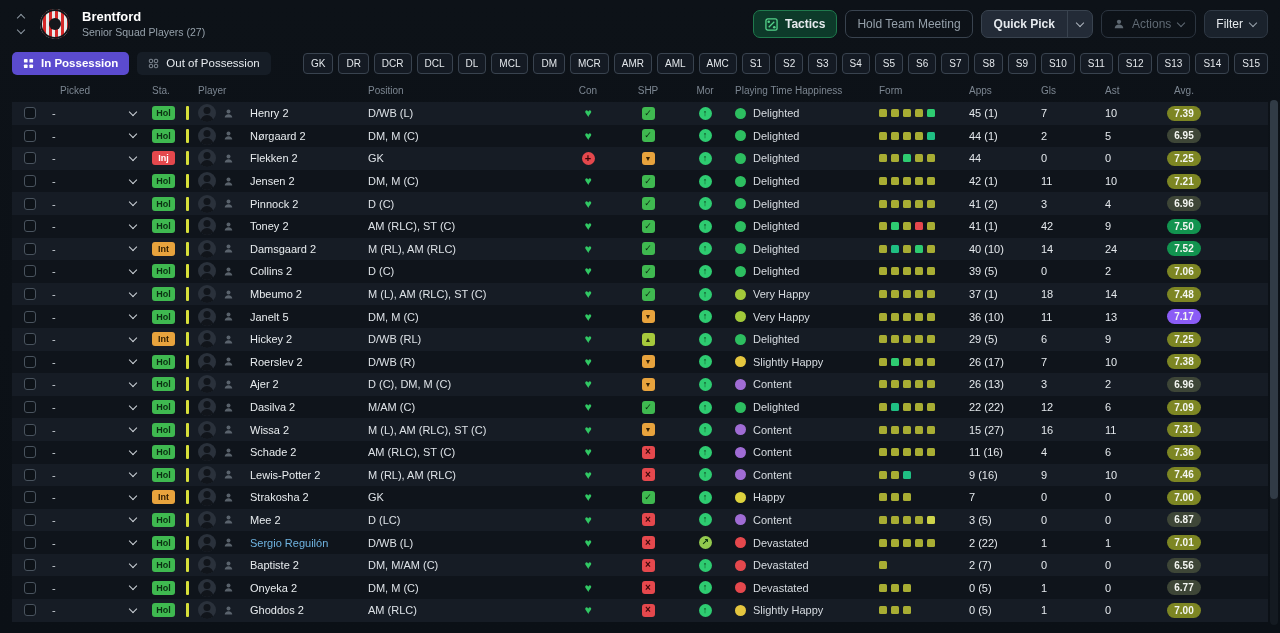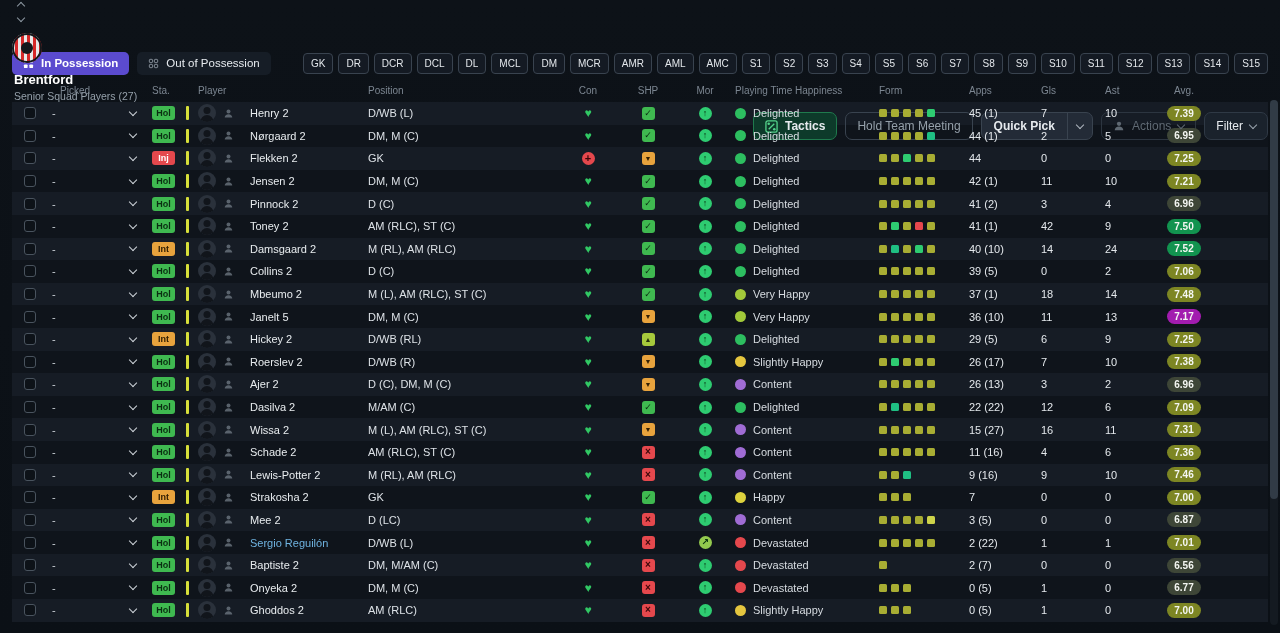--- a/index.html
+++ b/index.html
@@ -5,21 +5,21 @@
   * { box-sizing: border-box; margin: 0; padding: 0; }
   html,body { width:1280px; height:633px; overflow:hidden; }
   body {
     background:#0a0e13;
     color:#e6eaee;
     font-family:"Liberation Sans","DejaVu Sans",sans-serif;
   }
   .app { position:relative; width:1280px; height:633px; background:linear-gradient(#0d1218,#0b1016); }
 
   
-  .topbar { display:flex; height:48px; padding:0 12px; gap:10px;flex-direction:column; }
+  .topbar { display:flex; align-items:center; height:48px; padding:0 12px; gap:10px; }
   .navcol { display:flex; flex-direction:column; gap:7px; color:#8d97a1; padding:0 2px; }
   .navbtn { width:14px; height:8px; display:flex; align-items:center; justify-content:center; cursor:pointer; }
   .chev { display:inline-block; width:6px; height:6px; border-right:1.6px solid currentColor; border-bottom:1.6px solid currentColor; transform:rotate(45deg); margin-top:-3px; }
   .chev.up { transform:rotate(-135deg); margin-top:3px; }
   .crest { width:30px; height:30px; border-radius:50%; flex:none;
     background:repeating-linear-gradient(90deg,#e9e9e9 0 3px,#d62828 3px 6px);
     box-shadow:inset 0 0 0 2px #15181c; position:relative; }
   .crest::after { content:""; position:absolute; inset:9px; border-radius:50%; background:#15181c; }
   .club { margin-left:2px; line-height:1.15; }
   .club-name { font-size:13px; font-weight:bold; color:#ffffff; }
@@ -759,21 +759,21 @@
             <span class="fsq" style="background: rgb(168, 173, 51);"></span>
             <span class="fsq" style="background: rgb(168, 173, 51);"></span>
             <span class="fsq" style="background: rgb(168, 173, 51);"></span>
             <span class="fsq" style="background: rgb(168, 173, 51);"></span>
             <span class="fsq" style="background: rgb(168, 173, 51);"></span>
           </div>
     <div class="cell c-apps">36 (10)</div>
     <div class="cell c-gls">11</div>
     <div class="cell c-ast">13</div>
     <div class="cell c-avg">
-            <span class="avg-badge" style="background: #a21caf;">7.17</span>
+            <span class="avg-badge" style="background: #8b5cf6;">7.17</span>
           </div>
     <div class="cell"></div>
   </div>
 
   <div class="grid row">
     <div class="cell">
             <span class="checkbox"></span>
           </div>
     <div class="cell c-picked">
       <span class="picked-val">-</span>

